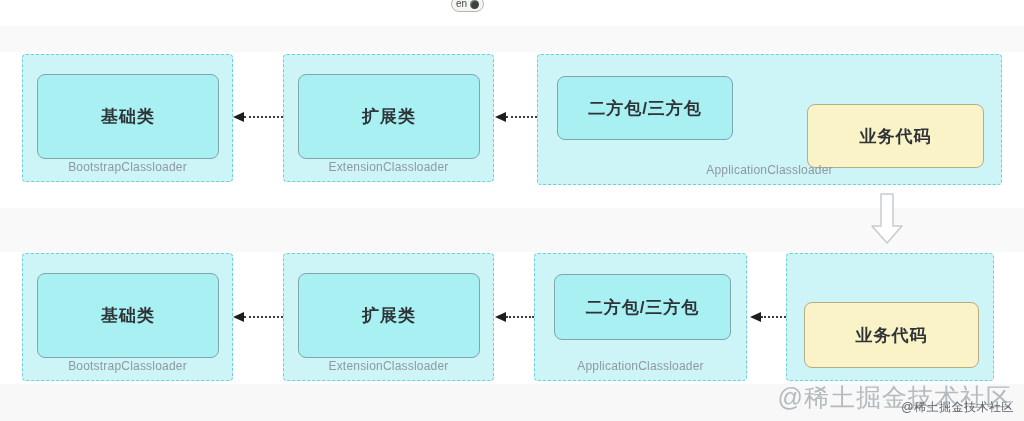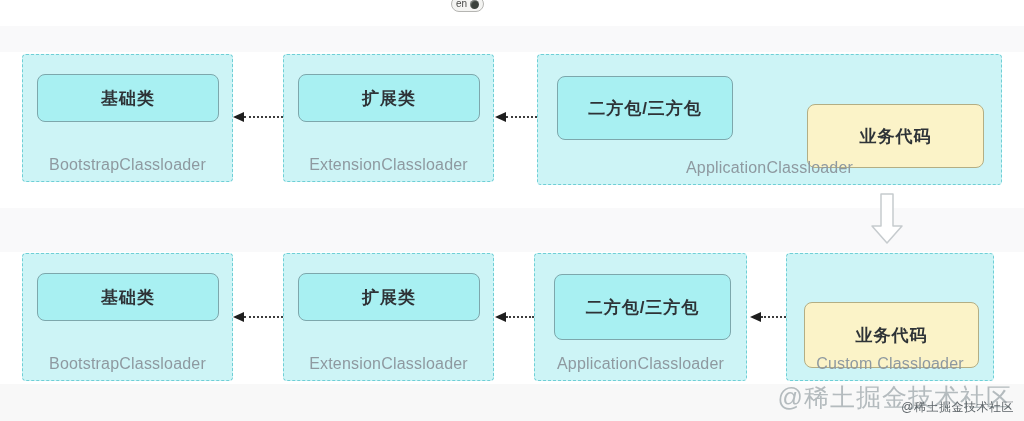--- a/index.html
+++ b/index.html
@@ -25,33 +25,33 @@
   .en-badge .dot-icon{width:9px;height:9px;border-radius:50%;background:#3c423c;
     box-shadow:inset 1px 1px 1px rgba(255,255,255,0.35);}
 
   
   .container{
     position:absolute;box-sizing:border-box;
     background:#cdf4f6;border:1px dashed #6fcfd6;border-radius:4px;
   }
   .container-label{
     position:absolute;left:0;right:0;bottom:7px;text-align:center;
-    font-size:16px;color:#8e99a0;letter-spacing:0.2px;margin-top:16px;
+    font-size:12px;color:#8e99a0;letter-spacing:0.2px;margin-top:16px;
   }
   
   .class-box{
     position:absolute;box-sizing:border-box;border-radius:8px;
     display:flex;align-items:center;justify-content:center;
   }
   .class-box.cyan{background:#a8f0f2;border:1.5px solid #7da7ac;}
   .class-box.yellow{background:#fbf3c8;border:1.5px solid #b3ae84;margin-top:28px;}
   .class-box span{
     font-size:17px;font-weight:600;color:#2e3337;letter-spacing:1px;
   }
-  .small-box{left:14px;top:19px;width:182px;height:48px;justify-content:center;}
+  .small-box{left:14px;top:19px;width:182px;height:85px;justify-content:center;}
 
   
   .harrow{position:absolute;height:0;border-top:2px dotted #3c3c3c;}
   .harrow::before{
     content:"";position:absolute;left:-11px;top:-6px;width:0;height:0;
     border-top:5px solid transparent;border-bottom:5px solid transparent;
     border-right:11px solid #1e1e1e;
   }
 
   
@@ -130,21 +130,20 @@
     <div class="class-box cyan" style="left:19px;top:20px;width:177px;height:66px;">
       <span>二方包/三方包</span>
     </div>
     <div class="container-label">ApplicationClassloader</div>
   </div>
 
   <div class="container" style="left:786px;top:253px;width:208px;height:128px;">
     <div class="class-box yellow" style="left:17px;top:20px;width:175px;height:66px;">
       <span>业务代码</span>
     </div>
-    <div class="container-label">Custom Classloader</div>
   </div>
 
   <div class="harrow" style="left:244px;top:316px;width:39px;"></div>
   <div class="harrow" style="left:506px;top:316px;width:28px;"></div>
   <div class="harrow" style="left:761px;top:316px;width:25px;"></div>
 
   <div class="wm-large">@稀土掘金技术社区</div>
   <div class="wm-small">@稀土掘金技术社区</div>
 
 </div>

